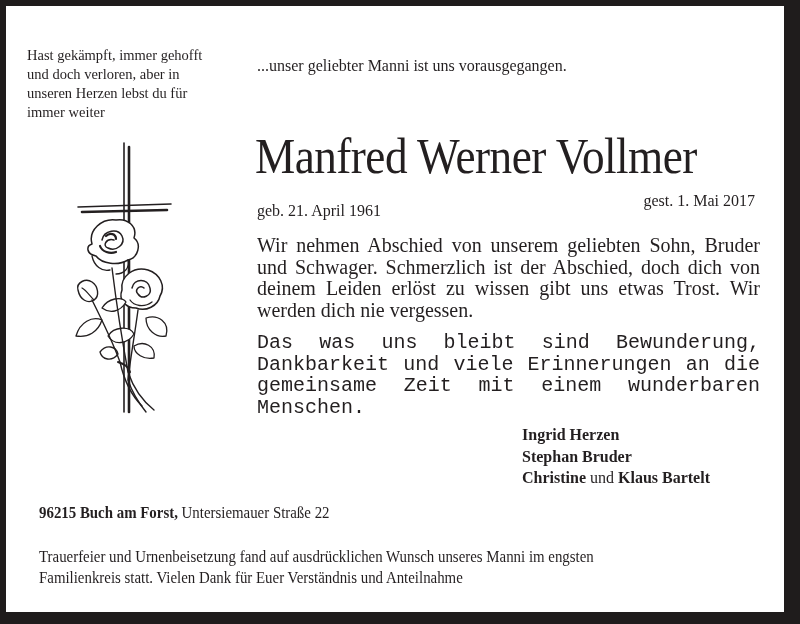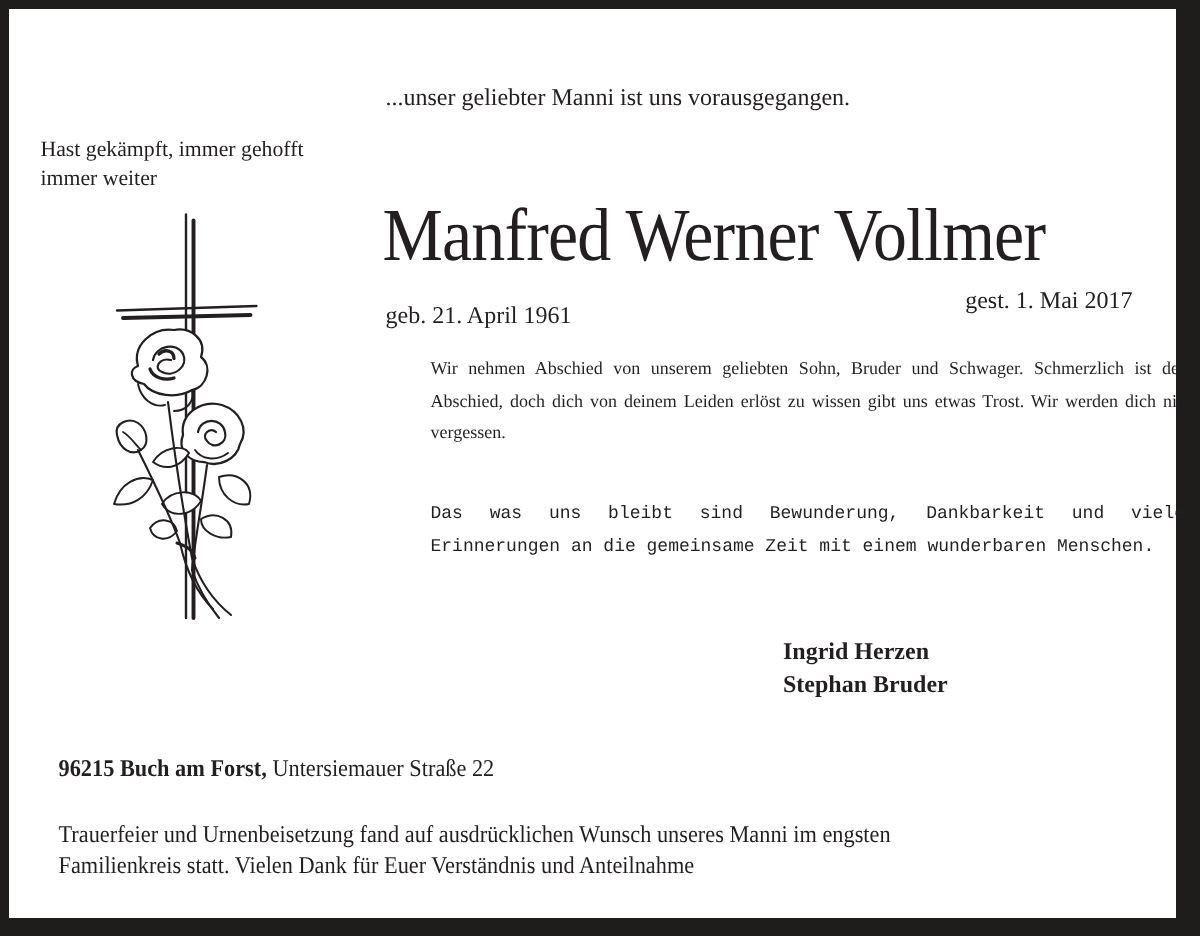--- a/index.html
+++ b/index.html
@@ -6,34 +6,34 @@
     body {
       width: 800px; height: 624px; background: #1f1c1c; position: relative; overflow: hidden;
       font-family: "Liberation Serif", "DejaVu Serif", serif; color: #231f20;
     }
     .page {
       position: absolute; left: 6px; top: 6px; width: 778px; height: 606px;
       background: #ffffff;
     }
     .abs { position: absolute; }
     .motto {
-      left: 21px; top: 40px; width: 230px; font-size: 14.5px; line-height: 19px; margin-top: 45px;
+      left: 21px; top: 40px; width: 230px; font-size: 14.5px; line-height: 19px;
     }
     .motto div { white-space: nowrap; }
     .intro {
       left: 251px; top: 51px; font-size: 16px; white-space: nowrap;
     }
     .name {
       left: 249px; top: 122px; font-size: 50px; line-height: 56px; white-space: nowrap;
       letter-spacing: -0.6px; transform: scaleX(0.905); transform-origin: left top;
     }
     .born { left: 251px; top: 196px; font-size: 16px; white-space: nowrap; }
     .died { right: 29px; top: 186px; font-size: 16px; white-space: nowrap; }
     .para {
-      left: 251px; width: 503px; font-size: 12px; line-height: 21.5px; text-align: justify; margin-left: 30px;
+      left: 251px; width: 503px; font-size: 20px; line-height: 21.5px; text-align: justify;
     }
     .para1 { top: 229px; }
     .para2 { top: 326px; font-family: Liberation Mono, monospace; }
     .signers {
       left: 516px; top: 418px; font-size: 16px; line-height: 21.7px; font-weight: bold;
     }
     .signers div { white-space: nowrap; }
     .normal { font-weight: normal; }
     .address {
       left: 33px; top: 498px; font-size: 16px; white-space: nowrap;
@@ -46,20 +46,22 @@
     }
     .emblem { left: 66px; top: 134px; width: 104px; height: 282px; }
   </style>
 </head>
 <body>
 
 <div class="page">
 
   <div class="abs motto">
     <div>Hast gekämpft, immer gehofft</div>
+    <div>und doch verloren, aber in</div>
+    <div>unseren Herzen lebst du für</div>
     <div>immer weiter</div>
   </div>
 
   <div class="abs intro">...unser geliebter Manni ist uns vorausgegangen.</div>
 
   <div class="abs name">Manfred Werner Vollmer</div>
 
   <div class="abs born">geb. 21. April 1961</div>
   <div class="abs died">gest. 1. Mai 2017</div>
 
@@ -95,20 +97,25 @@
     <path d="M20 160 C 30 180, 40 200, 48 222 C 52 240, 60 256, 70 266" stroke-width="1.4"></path>
     <path d="M46 222 C 52 224, 56 226, 58 232" stroke-width="2"></path>
   </svg>
 
   <div class="abs para para1">Wir nehmen Abschied von unserem geliebten Sohn, Bruder und Schwager. Schmerzlich ist der Abschied, doch dich von deinem Leiden erlöst zu wissen gibt uns etwas Trost. Wir werden dich nie vergessen.</div>
   <div class="abs para para2">Das was uns bleibt sind Bewunderung, Dankbarkeit und viele Erinnerungen an die gemeinsame Zeit mit einem wunderbaren Menschen.</div>
 
   <div class="abs signers">
     <div>Ingrid Herzen</div>
     <div>Stephan Bruder</div>
+    <div>
+      <span>Christine</span>
+      <span class="normal">und</span>
+      <span>Klaus Bartelt</span>
+    </div>
   </div>
 
   <div class="abs address">
     <b>96215 Buch am Forst,</b>
     <span>Untersiemauer Straße 22</span>
   </div>
 
   <div class="abs footer">
     <div>Trauerfeier und Urnenbeisetzung fand auf ausdrücklichen Wunsch unseres Manni im engsten</div>
     <div>Familienkreis statt. Vielen Dank für Euer Verständnis und Anteilnahme</div>

